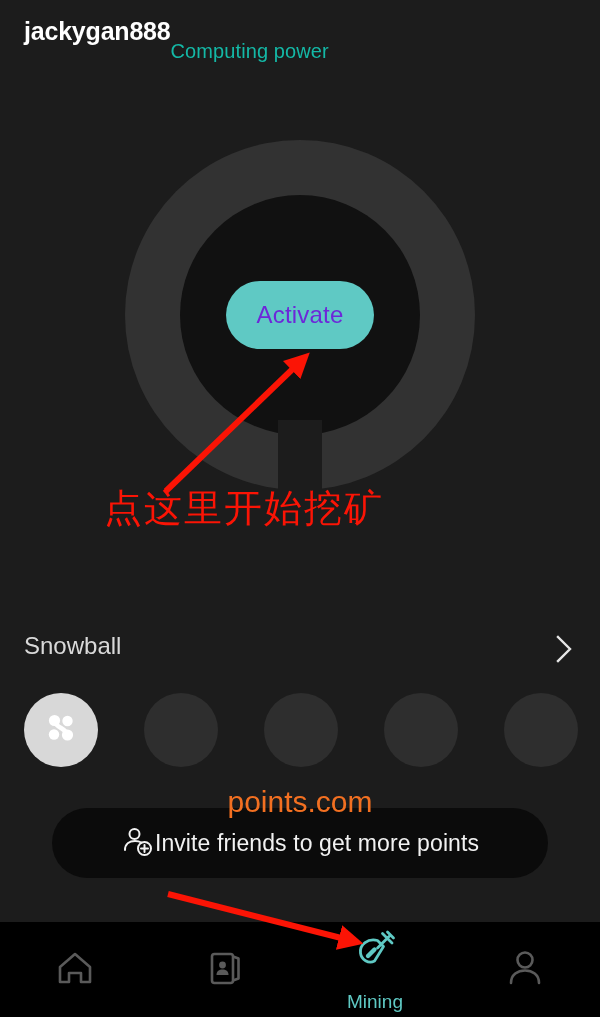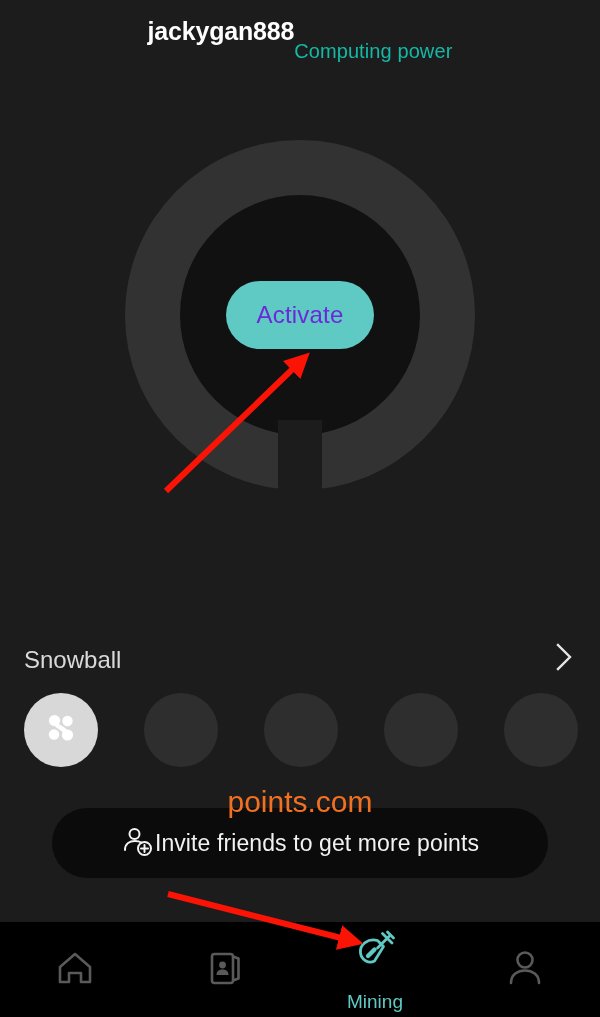--- a/index.html
+++ b/index.html
@@ -18,21 +18,21 @@
   }
 
   
   .header {
     position: absolute;
     top: 0; left: 0;
     width: 600px;
     height: 62px;
     display: flex;
     align-items: center;
-    justify-content: center;
+    justify-content: flex-start;
     padding: 13px 24px;
     box-sizing: border-box;
   }
   .username {
     color: #ffffff;
     font-size: 25px;
     font-weight: bold;
     letter-spacing: -0.2px;
   }
   .computing-power {
@@ -120,21 +120,21 @@
   }
 
   
   .snowball-row {
     position: absolute;
     left: 0;
     top: 632px;
     width: 600px;
     height: 42px;
     display: flex;
-    align-items: flex-end;
+    align-items: flex-start;
     justify-content: space-between;
     padding: 0 24px;
     box-sizing: border-box;
   }
   .snowball-label {
     color: #d9d9d9;
     font-size: 24px;
   }
   .chevron-right {
     width: 24px;
@@ -237,20 +237,21 @@
     <span class="username">jackygan888</span>
     <span class="computing-power">Computing power</span>
   </div>
 
   <div class="dial-wrap">
     <div class="dial-outer"></div>
     <div class="dial-gap"></div>
     <button class="activate-btn">Activate</button>
   </div>
 
+  <div class="annot-text">点这里开始挖矿</div>
 
   <div class="snowball-row">
     <span class="snowball-label">Snowball</span>
     <span>
       <svg class="chevron-right" viewBox="0 0 24 34" fill="none">
         <polyline points="6,5 18,17 6,29" stroke="#e6e6e6" stroke-width="2.4" stroke-linecap="square" stroke-linejoin="miter"></polyline>
       </svg>
     </span>
   </div>
 

